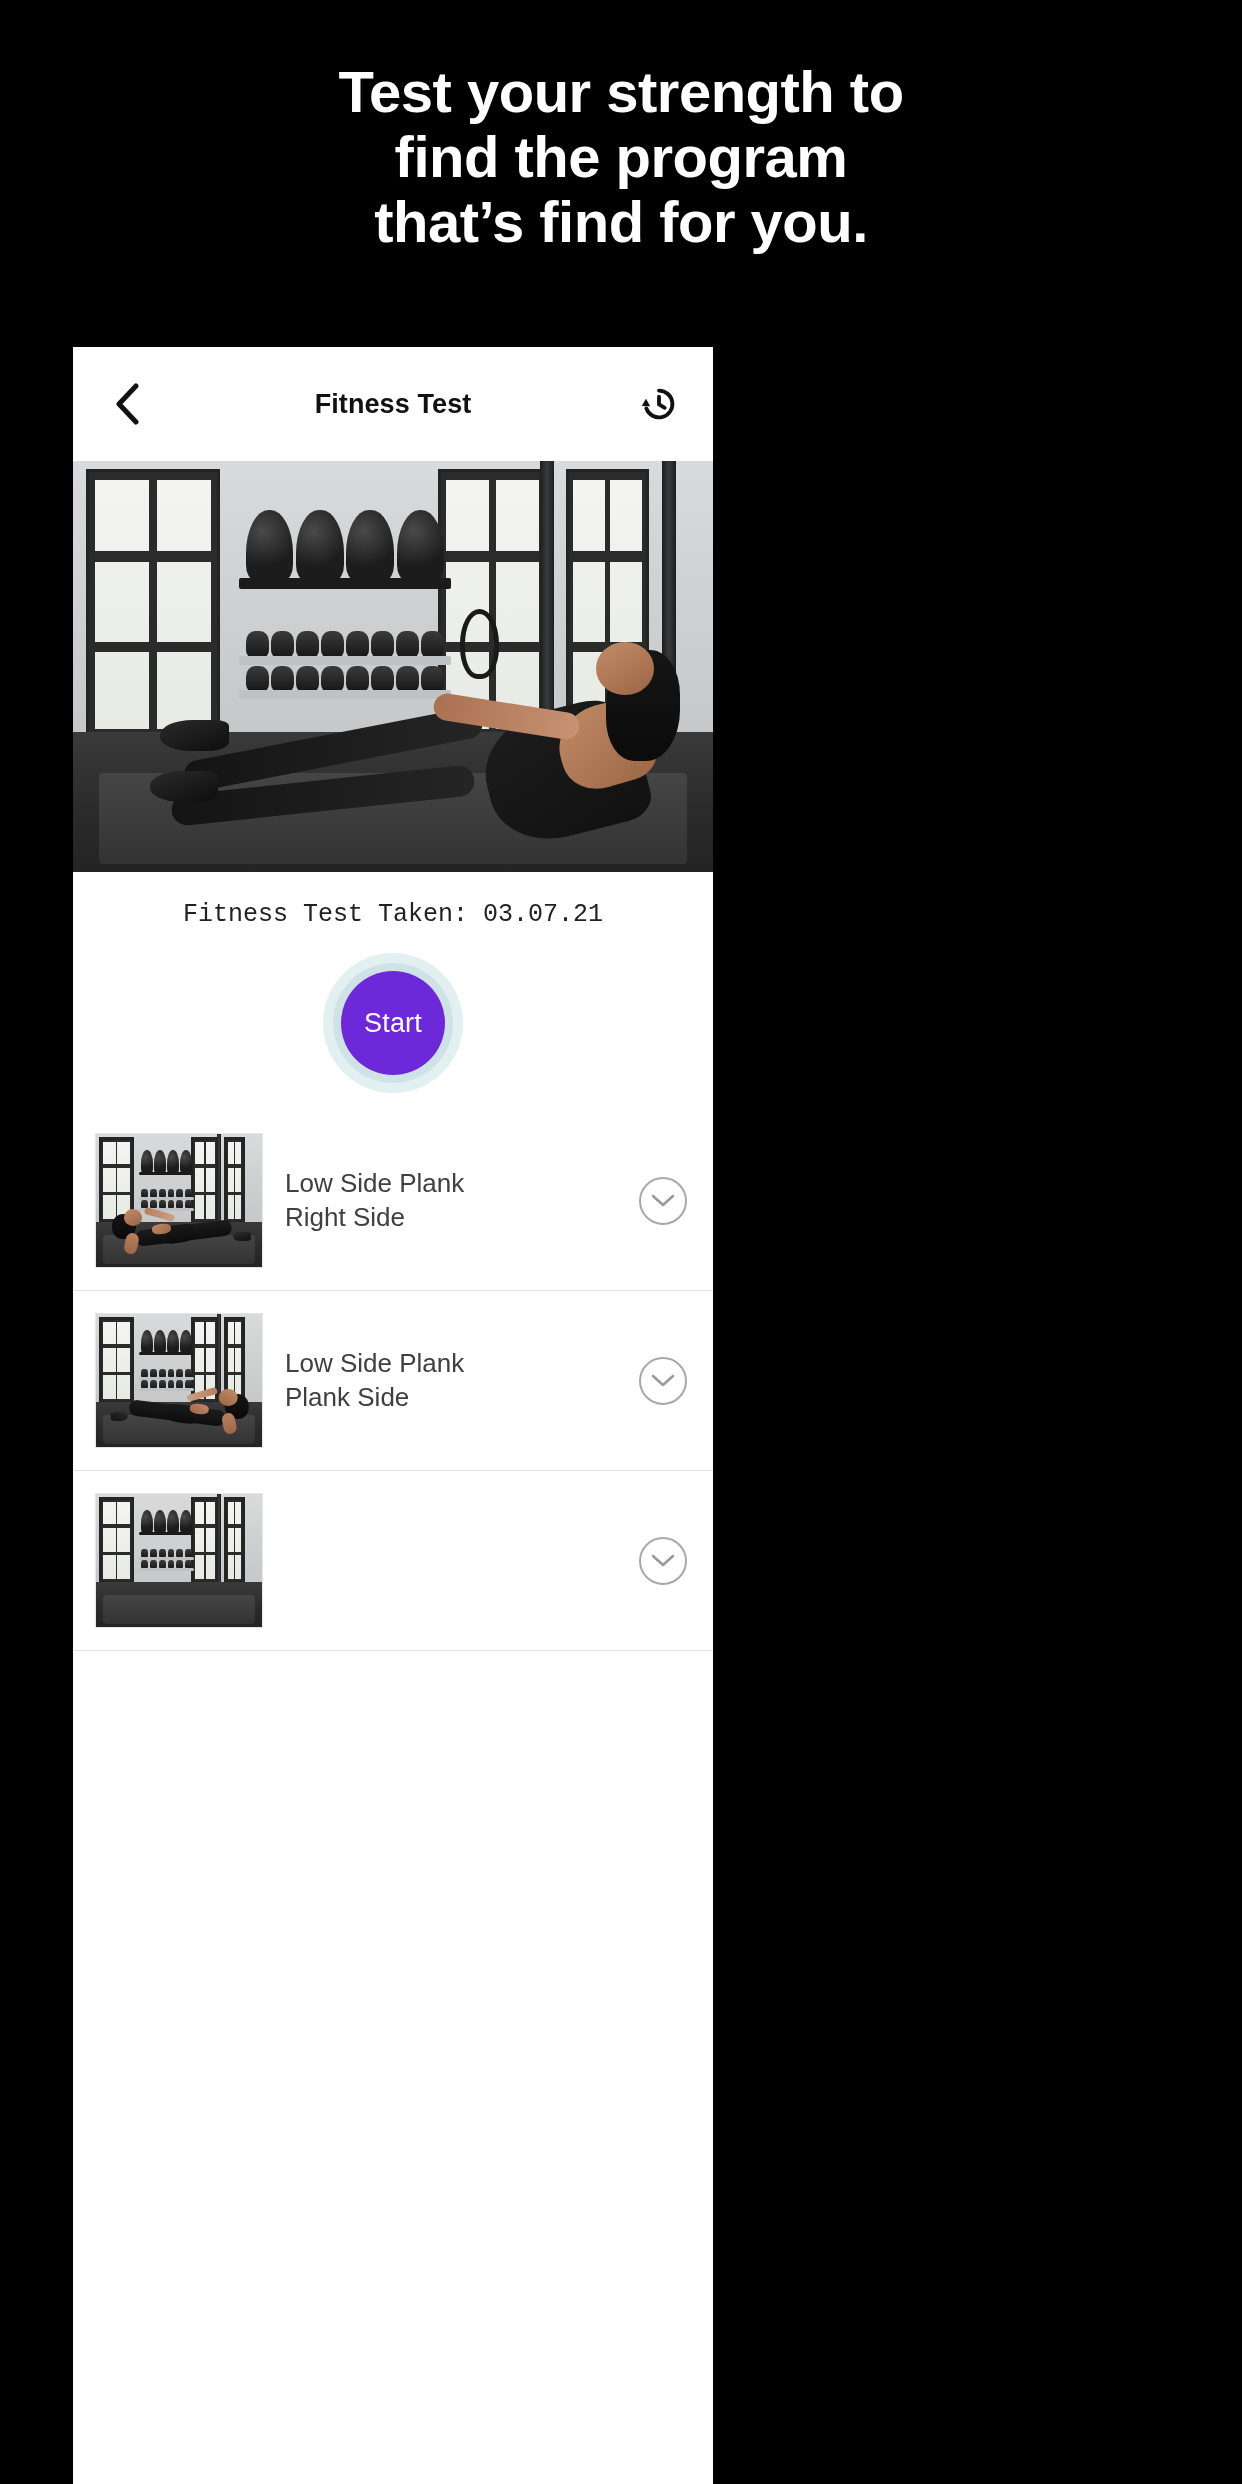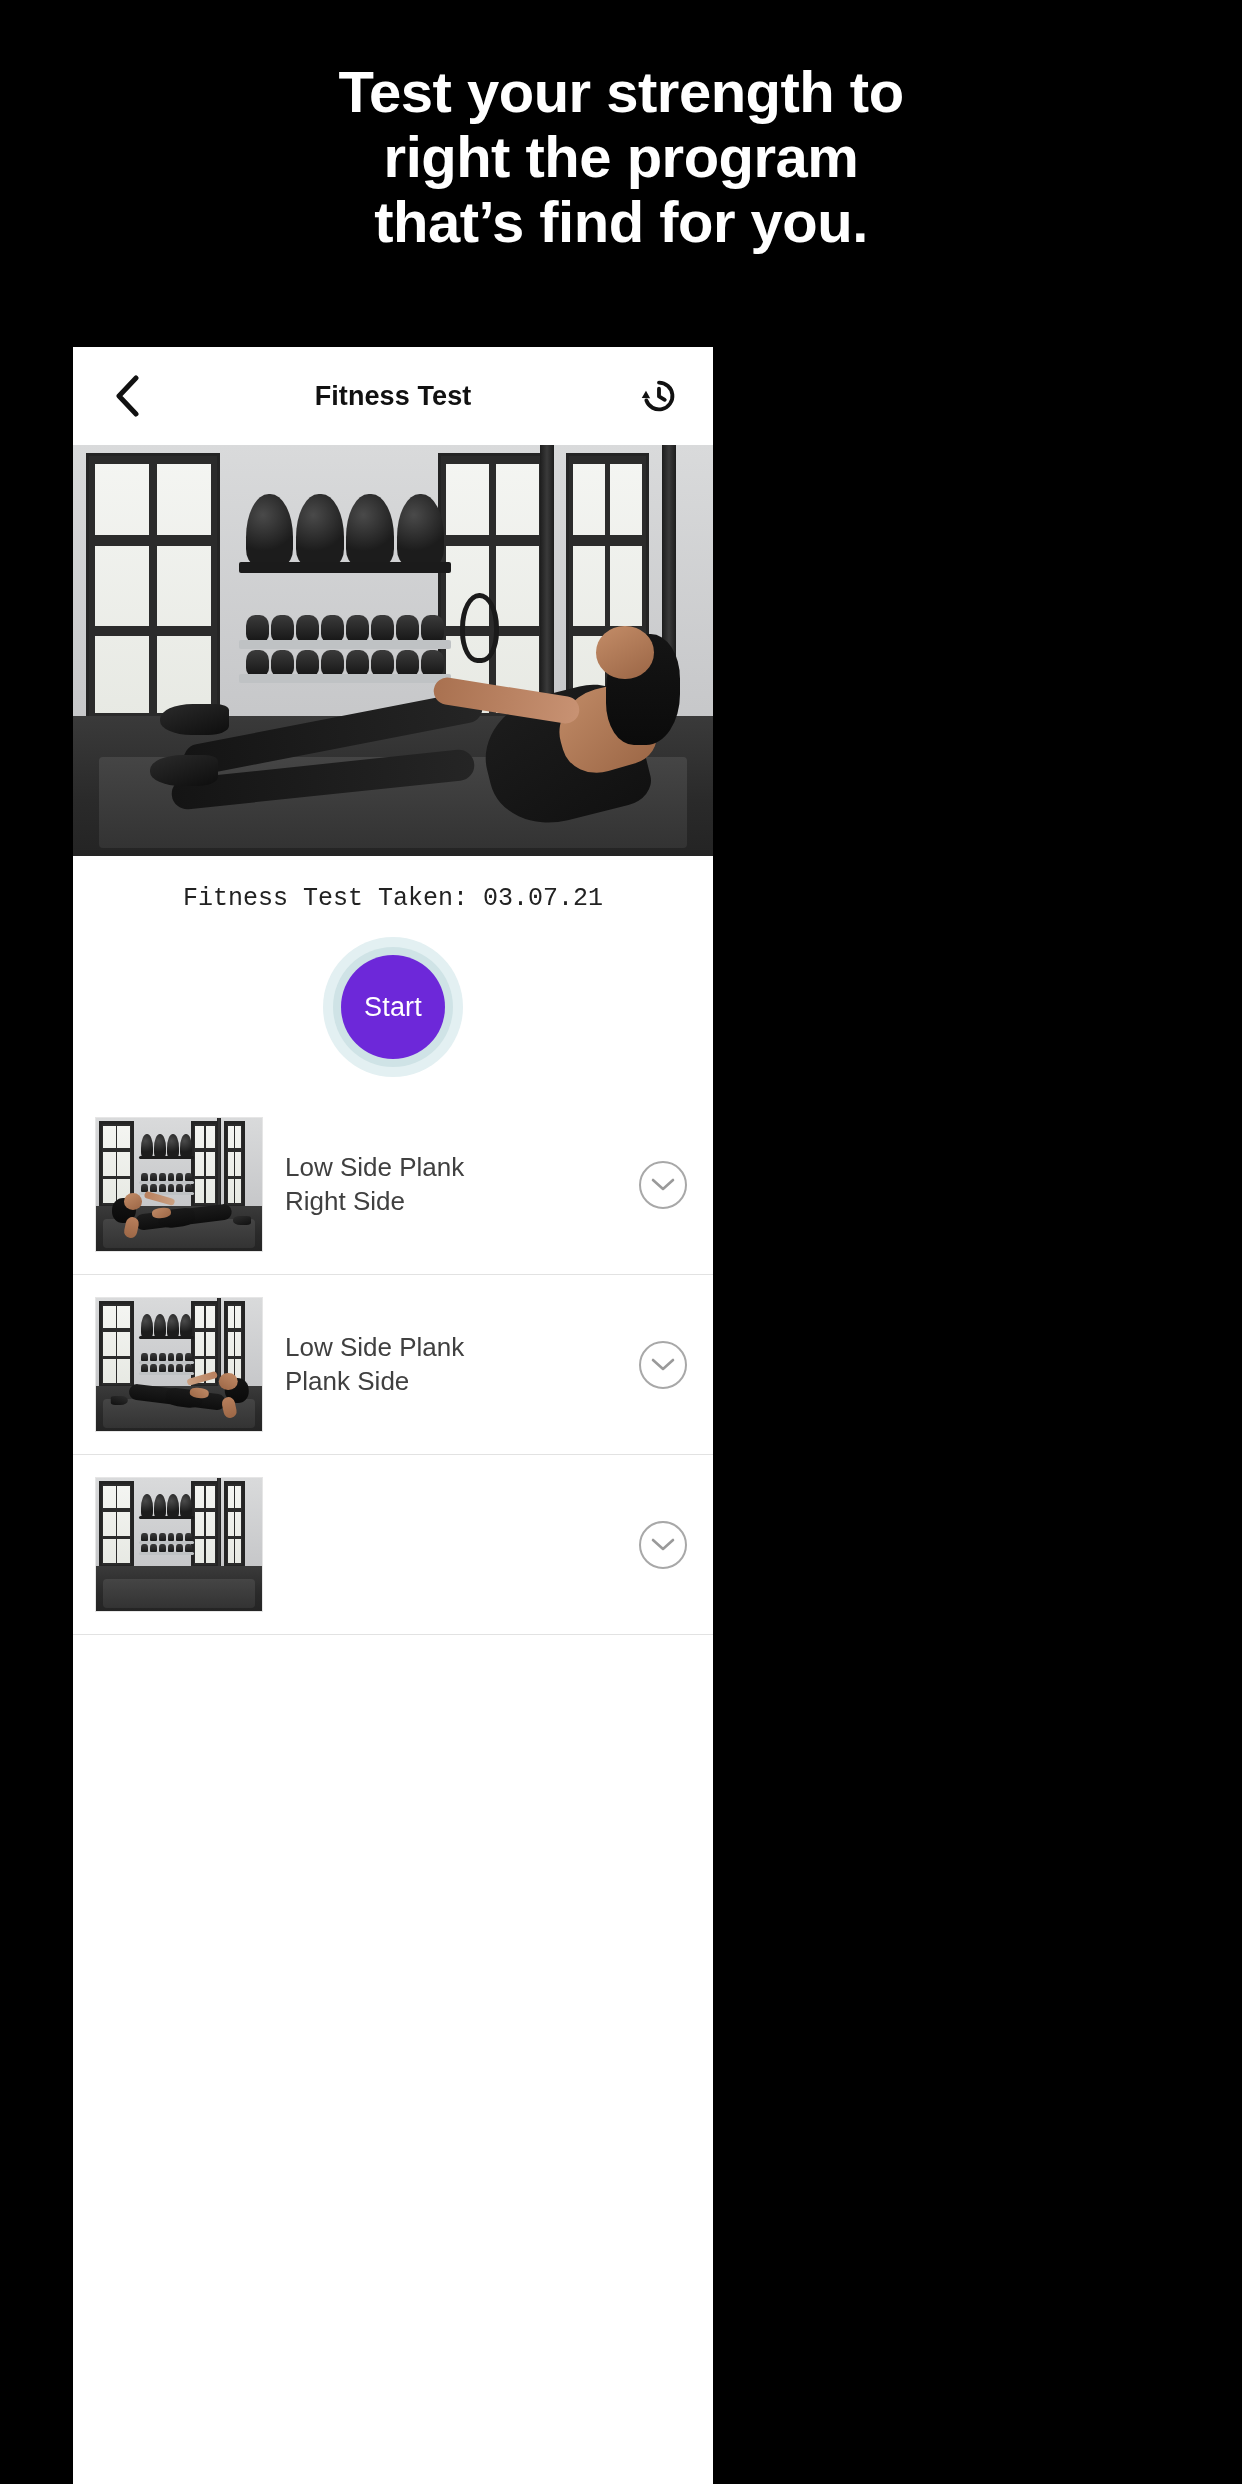--- a/index.html
+++ b/index.html
@@ -29,21 +29,21 @@
     position:absolute;
     left:73px; top:347px;
     width:640px; height:2137px;
     background:#fff;
     overflow:hidden;
   }
 
   
   .app-header {
     position:relative;
-    height:98px;
+    height:114px;
     background:#fff;
     display:flex; align-items:center;
     padding:8px 28px;
   }
   .hdr-back {
     width:52px; height:52px;
     display:flex; align-items:center; justify-content:center;
     cursor:pointer;
   }
   .hdr-title {
@@ -309,21 +309,21 @@
     border:2px solid #a8a8a8;
     border-radius:50%;
     display:flex; align-items:center; justify-content:center;
   }
 </style>
 </head>
 <body>
 
 <div id="promo-headline">
   <span class="hl-line">Test your strength to</span>
-  <span class="hl-line">right the program</span>
+  <span class="hl-line">find the program</span>
   <span class="hl-line">that’s find for you.</span>
 </div>
 
 <div id="phone-card">
 
   <div class="app-header">
     <div class="hdr-back">
       <svg width="26" height="42" viewBox="0 0 26 42">
         <path d="M22 3 L5 21 L22 39" fill="none" stroke="#111" stroke-width="5" stroke-linecap="round" stroke-linejoin="round"></path>
       </svg>

